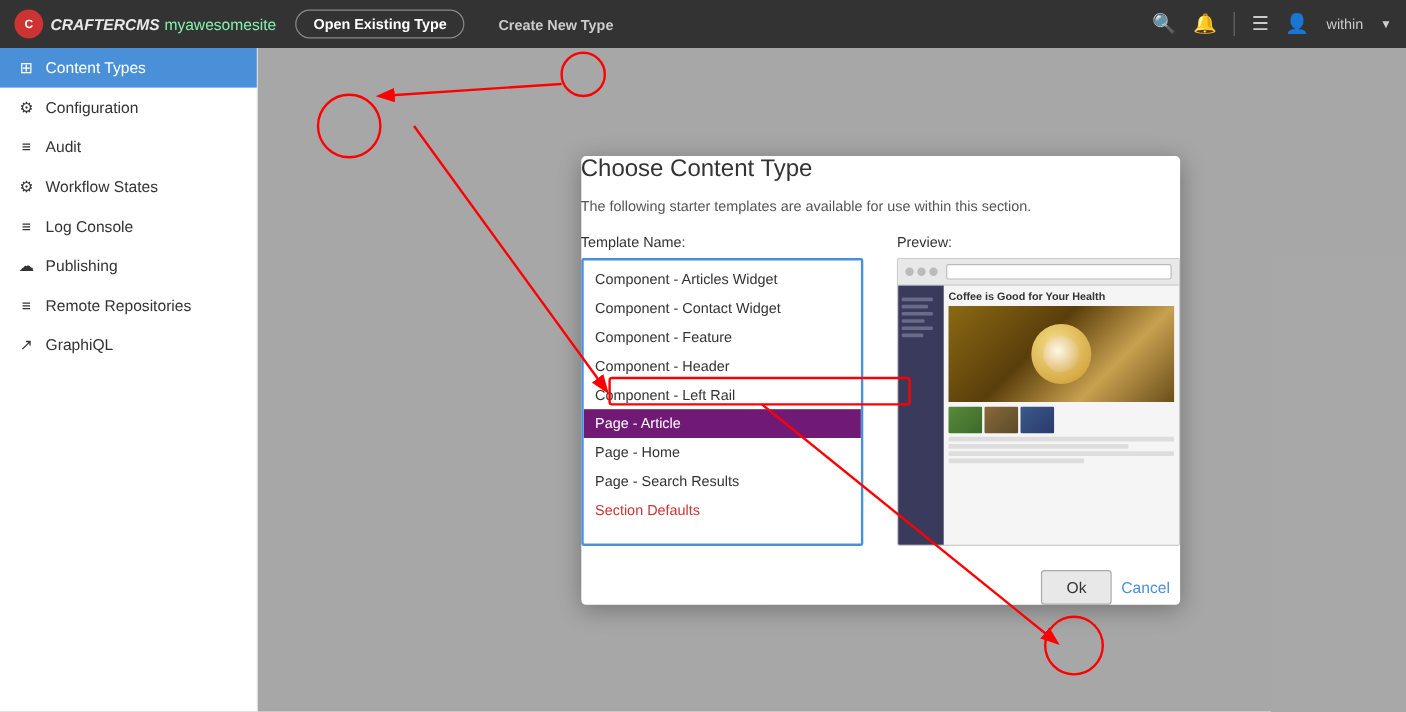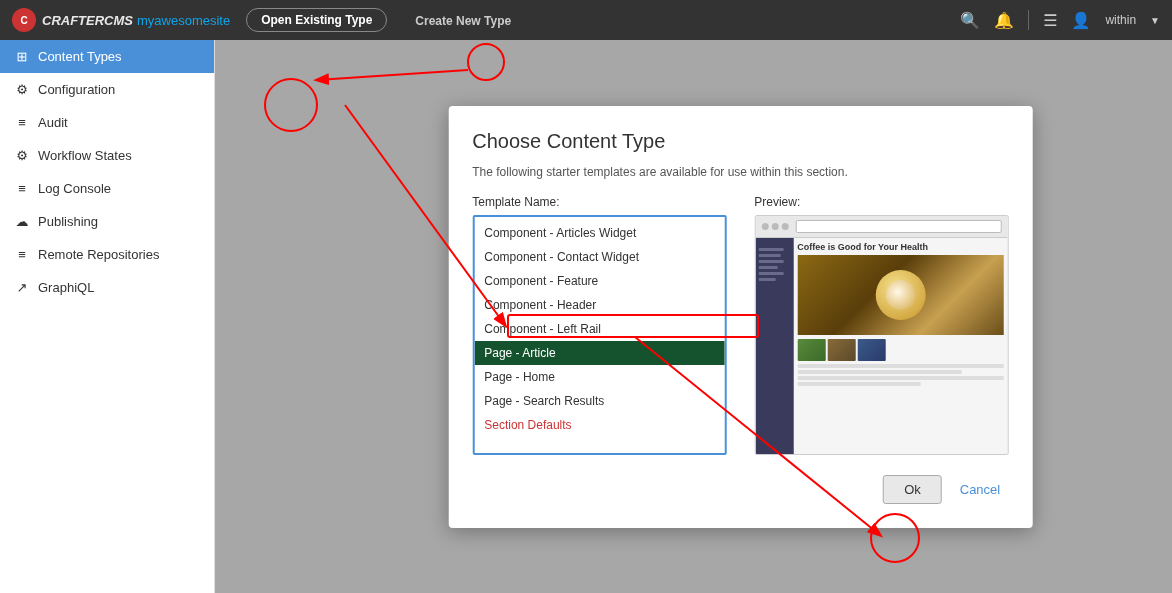--- a/index.html
+++ b/index.html
@@ -37,21 +37,21 @@
       background: #cc3333;
       border-radius: 50%;
       display: flex;
       align-items: center;
       justify-content: center;
       color: white;
       font-size: 10px;
       font-weight: bold;
     }
     .site-name {
-      color: #0ea5e9;
+      color: #86efac;
       font-size: 13px;
       margin-left: 4px;
     }
     .nav-tabs {
       display: flex;
       align-items: flex-end;
       margin-left: 16px;
       gap: 14px;
       font-weight: bold;
     }
@@ -138,23 +138,22 @@
 
     
     .modal {
       position: absolute;
       top: 50%;
       left: 50%;
       transform: translate(-42%, -50%);
       background: white;
       border-radius: 4px;
       box-shadow: 0 4px 20px rgba(0,0,0,0.3);
-      width: 584px;
+      width: 499px;
       z-index: 10;
-      padding: 24px;
     }
     .modal-title {
       font-size: 20px;
       font-weight: normal;
       color: #333;
       margin-bottom: 12px;
     }
     .modal-subtitle {
       font-size: 12px;
       color: #555;
@@ -184,21 +183,21 @@
       overflow-y: auto;
       background: white;
     }
     .template-item {
       padding: 5px 10px;
       font-size: 12px;
       color: #333;
       cursor: pointer;
     }
     .template-item.selected {
-      background: #14532d;
+      background: #701a75;
       color: white;
     }
     .template-item.red-text {
       color: #cc3333;
     }
     .preview-box {
       border: 1px solid #ccc;
       border-radius: 2px;
       height: 240px;
       background: #f5f5f5;
@@ -281,21 +280,20 @@
     .preview-small-img {
       width: 28px;
       height: 22px;
       border-radius: 1px;
     }
 
     
     .modal-footer {
       display: flex;
       justify-content: flex-end;
-      gap: 10px;
       align-items: center;
     }
     .btn-ok {
       background: #e8e8e8;
       border: 1px solid #aaa;
       border-radius: 3px;
       padding: 6px 20px;
       font-size: 13px;
       cursor: pointer;
       color: #333;

